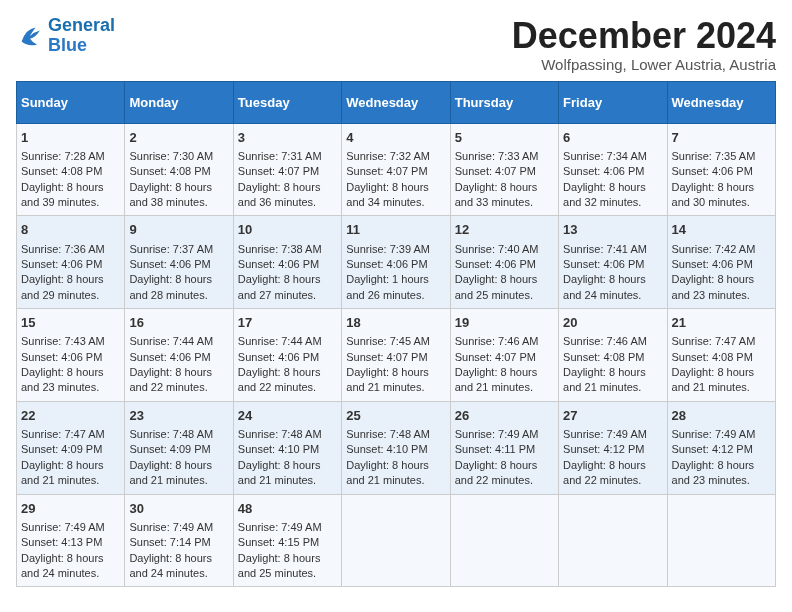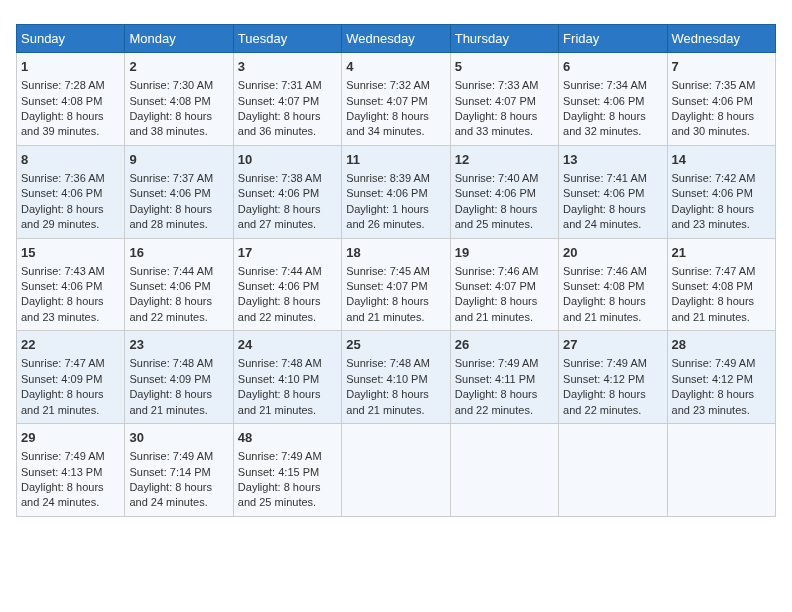--- a/index.html
+++ b/index.html
@@ -50,22 +50,22 @@
     table {
       width: 100%;
       border-collapse: collapse;
       font-size: 11px;
       margin-top: 8px;
     }
     thead tr th {
       background-color: #2a78c5;
       color: #fff;
       font-size: 13px;
-      font-weight: normal;
-      padding: 6px 4px;
+      font-weight: bold;
+      padding: 13px 4px;
       border: 1px solid #1a5fa0;
       text-align: left;
     }
     tbody tr td {
       vertical-align: top;
       padding: 5px 4px;
       border: 1px solid #ccc;
       min-width: 100px;
       line-height: 1.4;
       color: #333;
@@ -80,20 +80,35 @@
       font-size: 13px;
       font-weight: bold;
       display: block;
       margin-bottom: 2px;
     }
   </style>
 </head>
 <body>
 
 <div class="header-top">
+  <div class="logo">
+    <svg class="logo-bird" viewBox="0 0 40 40" xmlns="http://www.w3.org/2000/svg">
+      <path d="M8 28 Q14 10 28 8 Q22 16 20 20 Q26 14 34 12 Q28 22 20 24 Q24 30 30 32 Q18 36 8 28Z" fill="#2a78c5"></path>
+    </svg>
+    <div>
+      <div class="logo-text">
+        <span>General</span><br>
+        <span style="color:#2a78c5;">Blue</span>
+      </div>
+    </div>
+  </div>
+  <div class="title-block">
+    <div class="month-title">December 2024</div>
+    <div class="location-title">Wolfpassing, Lower Austria, Austria</div>
+  </div>
 </div>
 
 <table>
   <thead>
     <tr id="header-row">
     <th>Sunday</th>
         <th>Monday</th>
         <th>Tuesday</th>
         <th>Wednesday</th>
         <th>Thursday</th>
@@ -160,21 +175,21 @@
           <div>Daylight: 8 hours and 28 minutes.</div>
         </td>
         <td>
           <span class="day-num">10</span>
           <div>Sunrise: 7:38 AM</div>
           <div>Sunset: 4:06 PM</div>
           <div>Daylight: 8 hours and 27 minutes.</div>
         </td>
         <td>
           <span class="day-num">11</span>
-          <div>Sunrise: 8:39 AM</div>
+          <div>Sunrise: 7:39 AM</div>
           <div>Sunset: 4:06 PM</div>
           <div>Daylight: 1 hours and 26 minutes.</div>
         </td>
         <td>
           <span class="day-num">12</span>
           <div>Sunrise: 7:40 AM</div>
           <div>Sunset: 4:06 PM</div>
           <div>Daylight: 8 hours and 25 minutes.</div>
         </td>
         <td>

